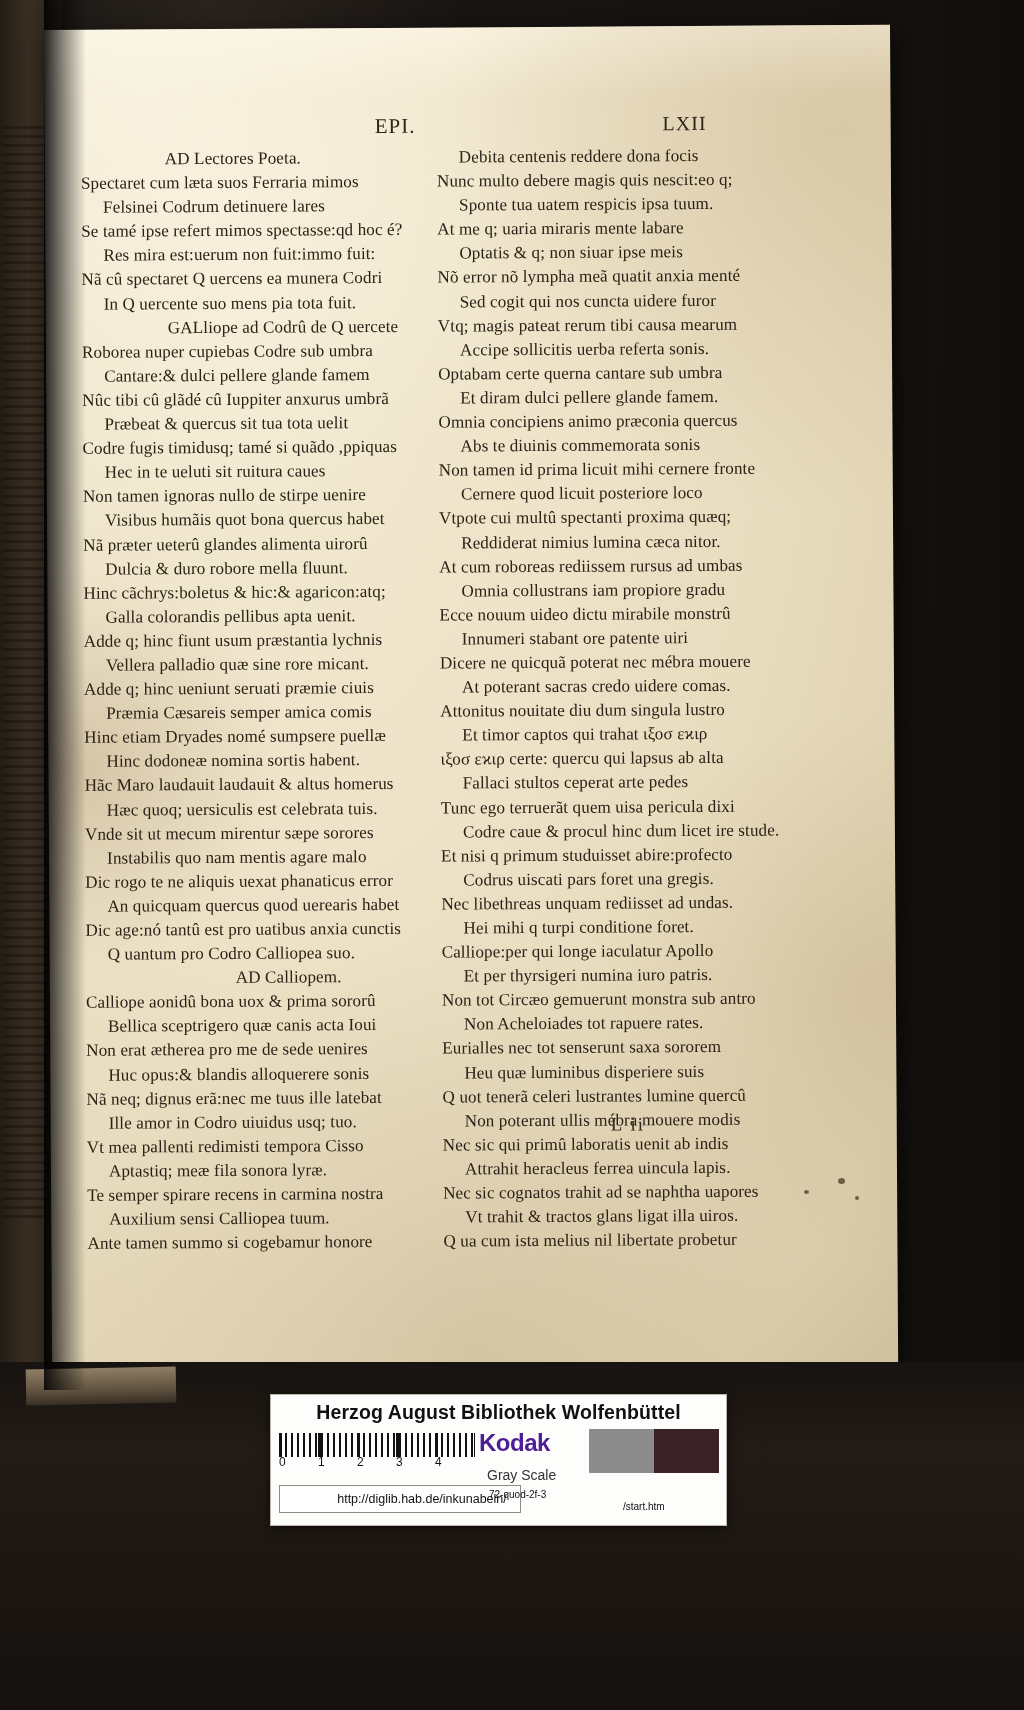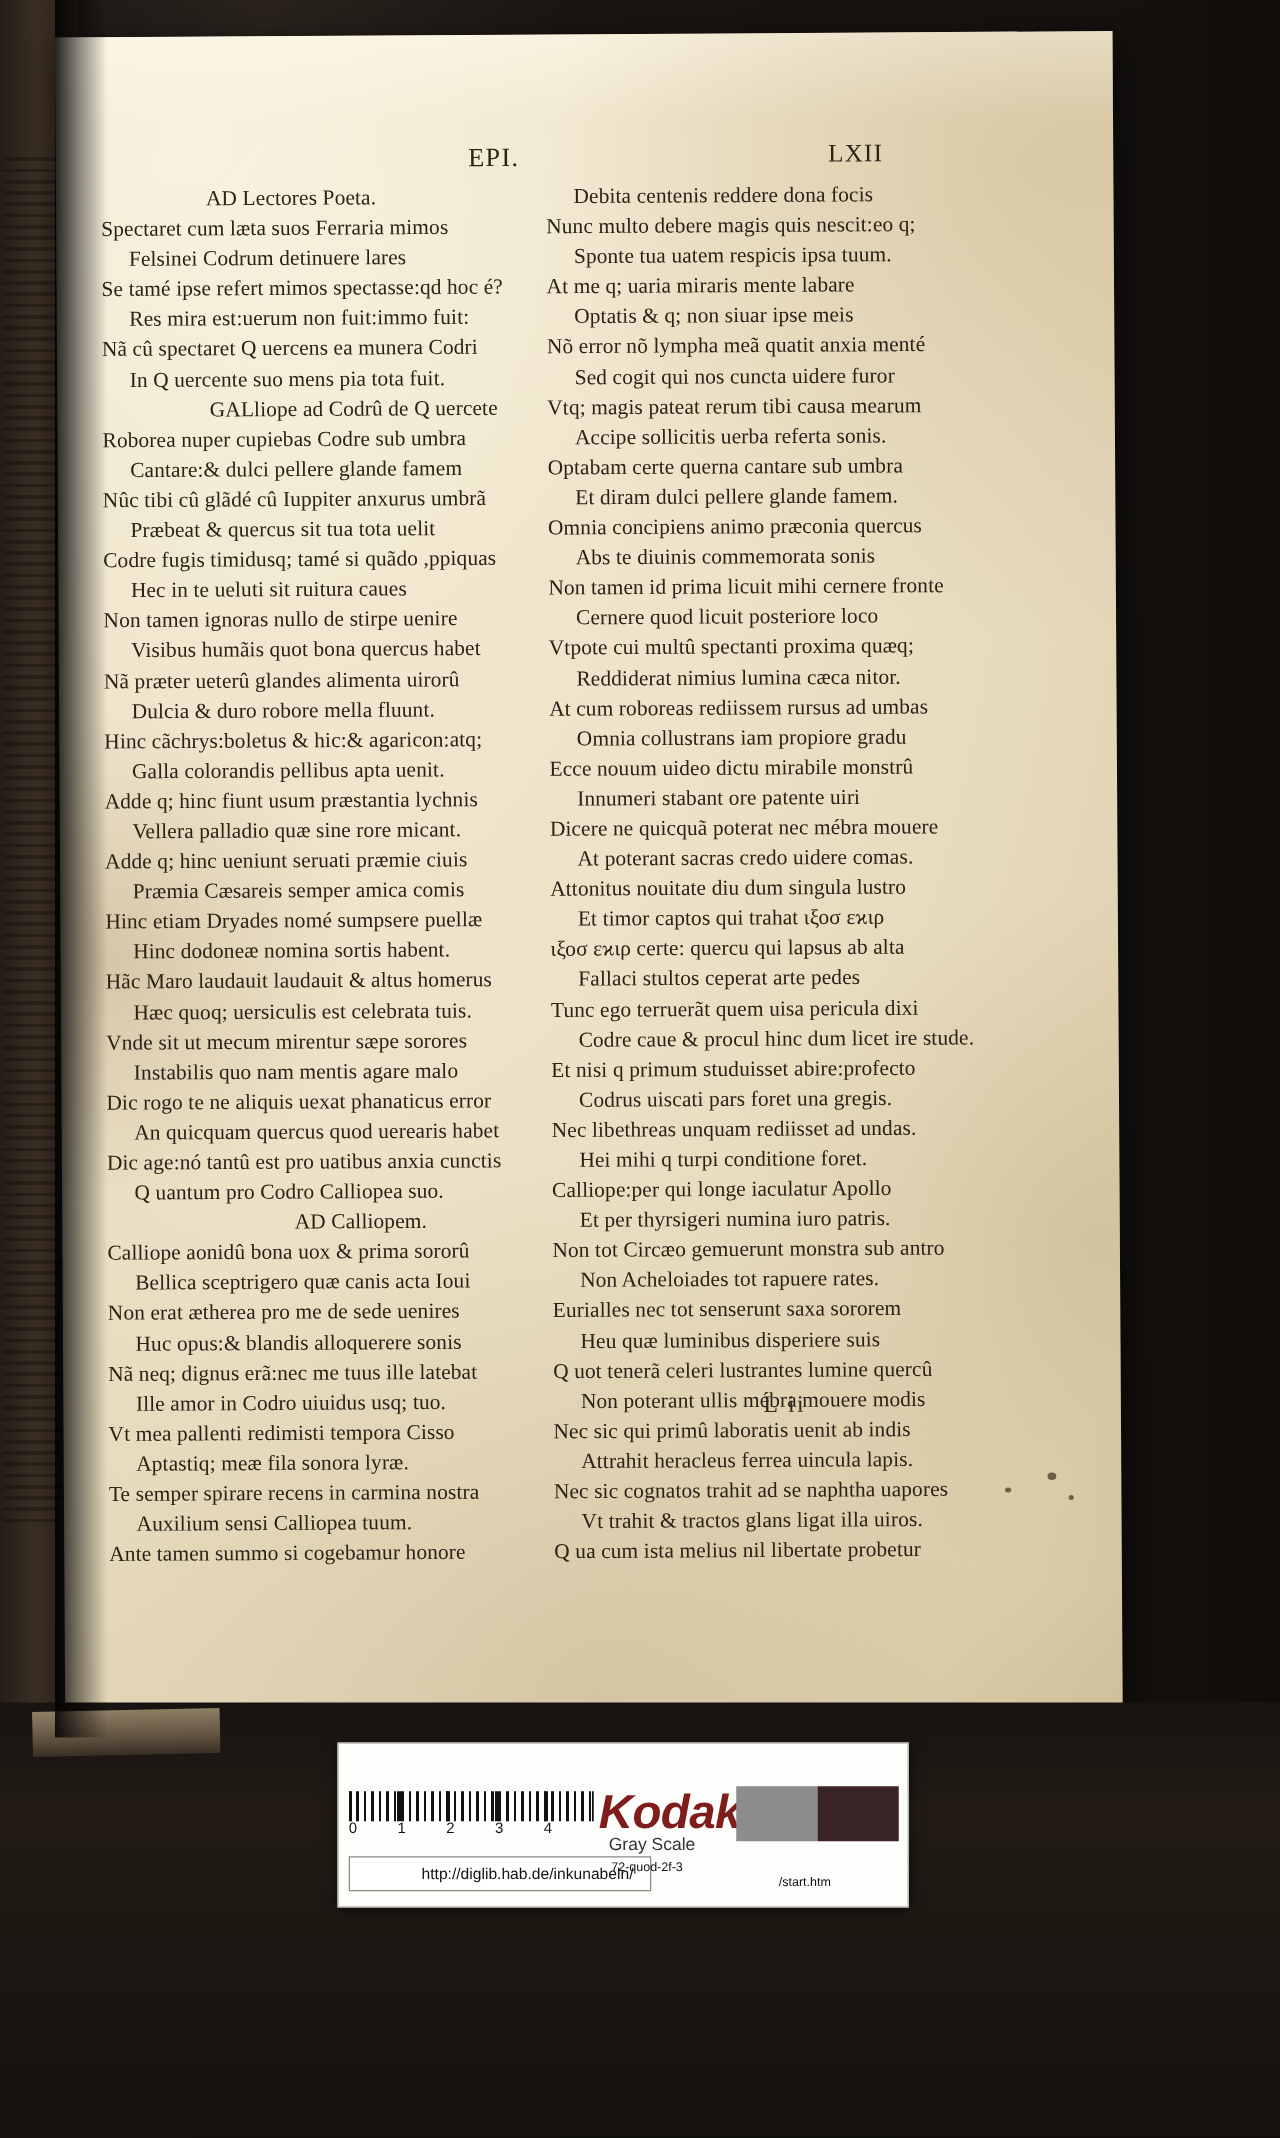--- a/index.html
+++ b/index.html
@@ -238,26 +238,25 @@
     color: #111;
   }
   .ruler-nums span {
     position: absolute;
     top: 0;
   }
   .kodak {
     position: absolute;
     left: 208px;
     top: -2px;
-    font-size: 38px;
+    font-size: 24px;
     font-weight: bold;
-    color: #7f1d1d;
+    color: #4c1d95;
     letter-spacing: -0.5px;
     font-family: "Liberation Sans", sans-serif;
-    font-style: italic;
   }
   .grayscale-label {
     position: absolute;
     left: 216px;
     top: 36px;
     font-size: 14px;
     color: #333;
   }
   .patches {
     position: absolute;
@@ -449,20 +448,21 @@
 <div class="gutter"></div>
 
 <div class="speck" style="left:838px; top:1178px; width:7px; height:6px;"></div>
 <div class="speck" style="left:804px; top:1190px; width:5px; height:4px;"></div>
 <div class="speck" style="left:855px; top:1196px; width:4px; height:4px;"></div>
 
 <div class="bottom-board"></div>
 <div class="board-edge"></div>
 
 <div class="target-card">
+  <div class="target-title">Herzog August Bibliothek Wolfenbüttel</div>
   <div class="target-body">
 
     <div class="ruler">
       <div class="ticks"></div>
       <div class="ticks-major"></div>
     </div>
     <div class="ruler-nums" id="rulerNums">
         <span style="left: 8px;">0</span>
         <span style="left: 47px;">1</span>
         <span style="left: 86px;">2</span>

